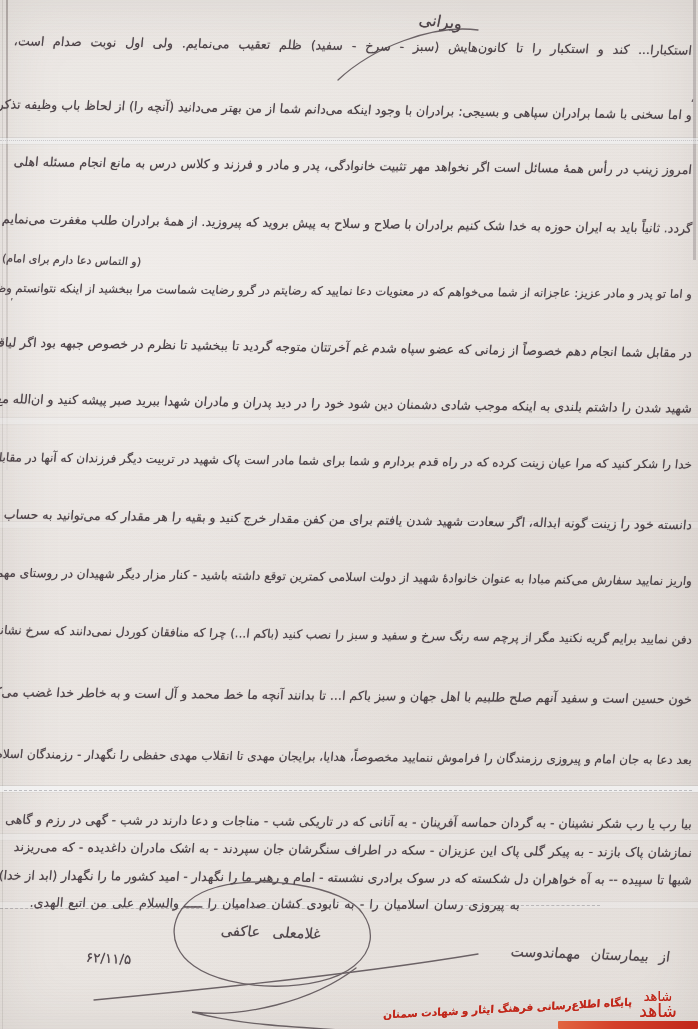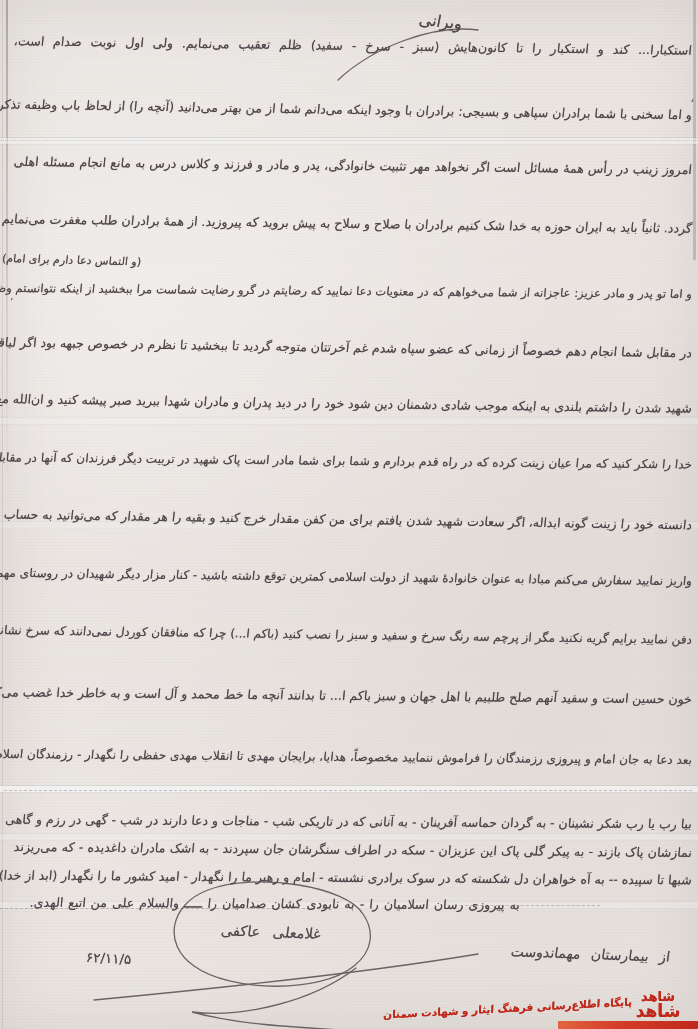--- a/index.html
+++ b/index.html
@@ -64,21 +64,21 @@
     position:absolute; top:950px; left:86px;
     direction:rtl; color:#51474c; font-size:13.5px; white-space:nowrap;
     transform:rotate(3deg);
     text-shadow:0 0 0.7px rgba(70,58,64,0.6);
   }
   .flourish-svg{position:absolute; inset:0; pointer-events:none;}
 
   
   .logo-mark{
     position:absolute; top:991px; right:16px; width:48px;
-    color:#c1271a; text-align:center; font-weight:700; line-height:.92;
+    color:#c1271a; text-align:center; font-weight:400; line-height:.92;
     transform:scaleY(1.05);
     text-shadow:0 0 0.5px rgba(193,39,26,.8);
   }
   .logo-mark .w1{font-size:13px; letter-spacing:-0.5px;}
   .logo-mark .w2{font-size:17px; letter-spacing:-0.5px;}
   .logo-tagline{
     position:absolute; top:1002px; right:66px;
     direction:rtl; white-space:nowrap;
     color:#c1271a; font-size:10.5px; font-weight:700;
     transform:rotate(-3deg) skewX(-6deg);

